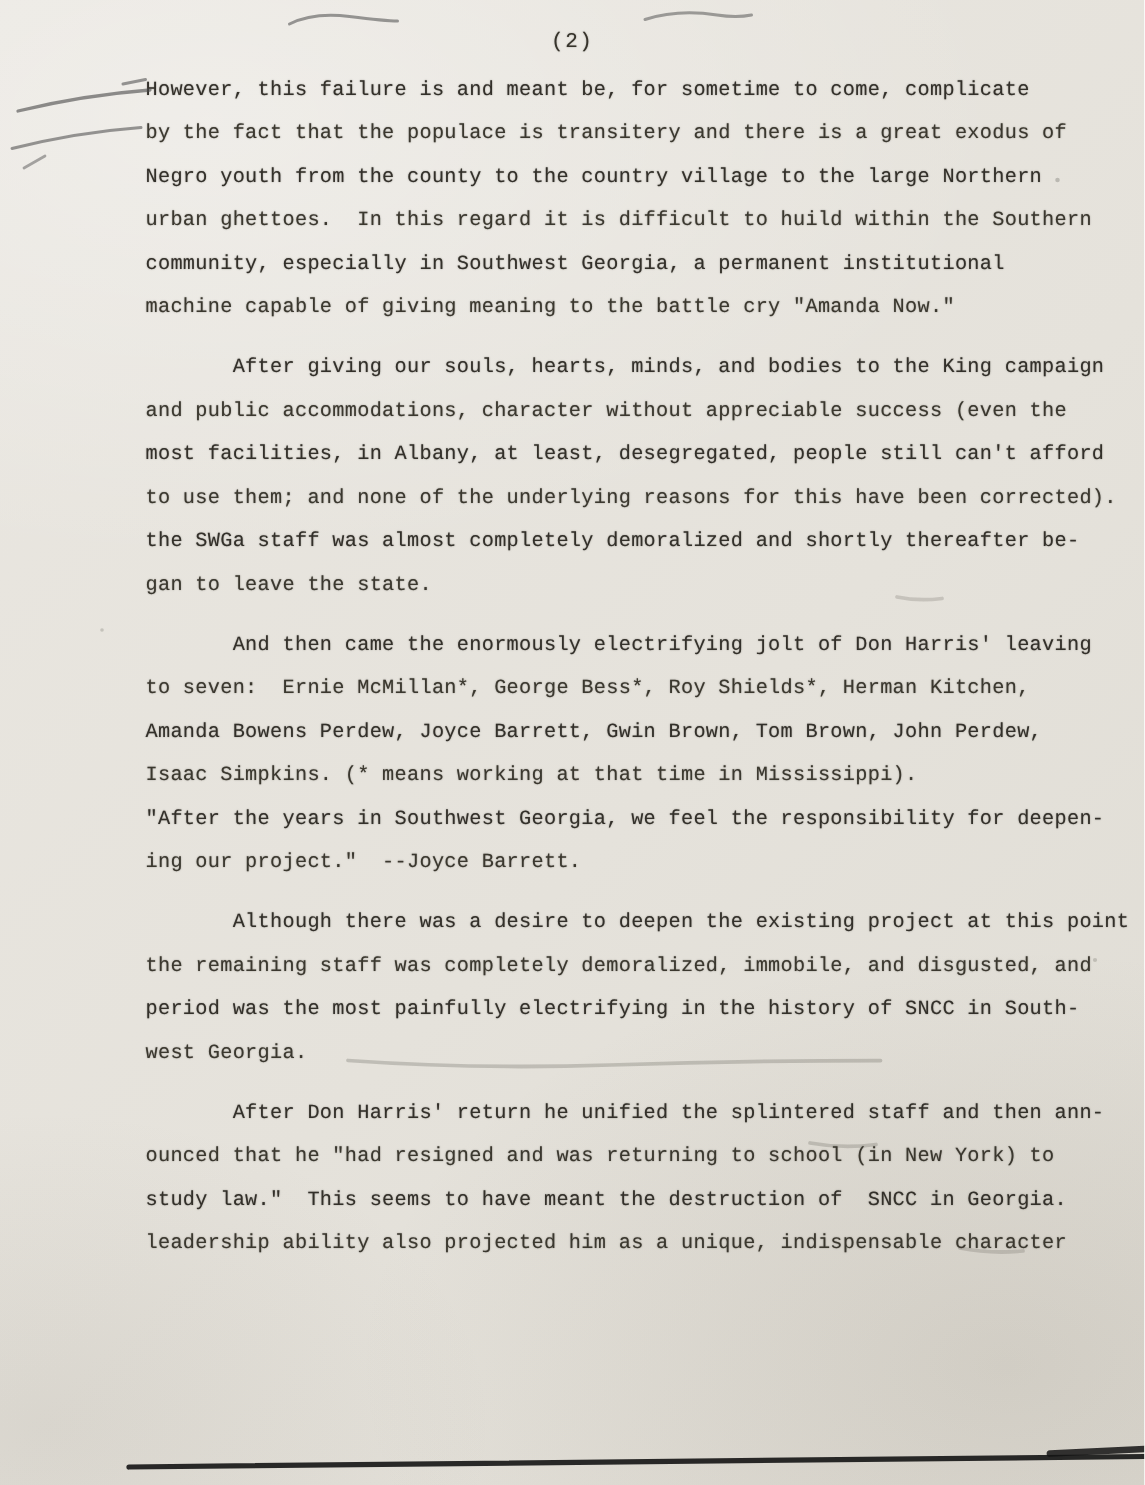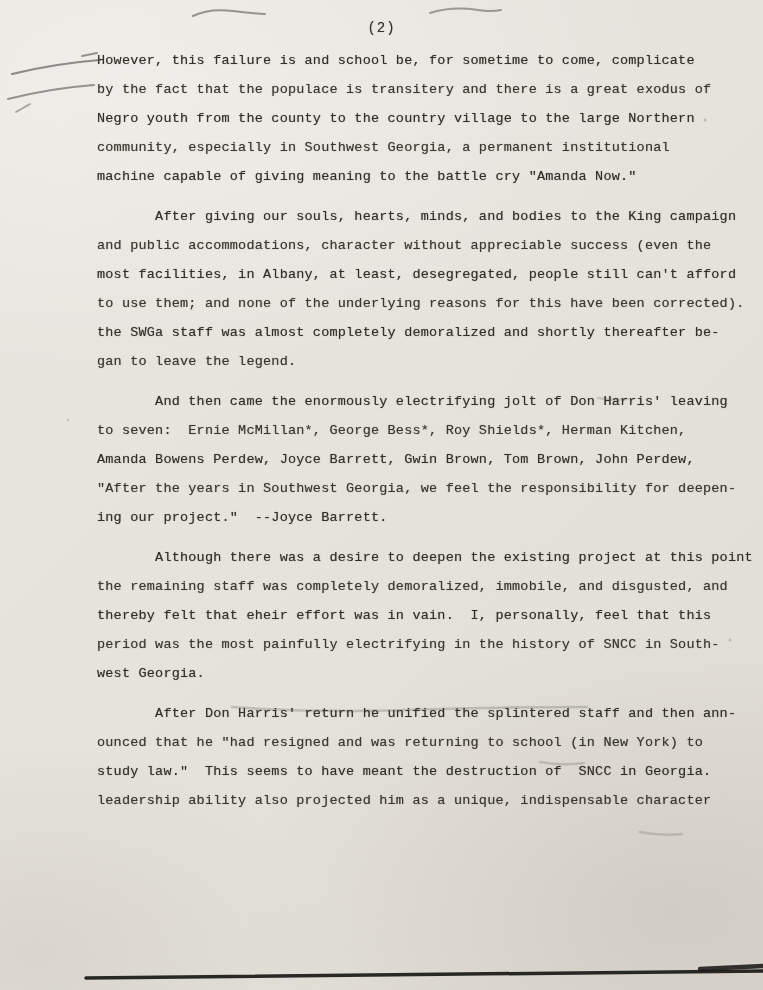--- a/index.html
+++ b/index.html
@@ -62,48 +62,49 @@
 </head>
 <body>
 
 <div class="paper">
 
   <div class="page-number">(2)</div>
 
   <div class="body-text">
 
     <div class="para">
-      <div class="line">However, this failure is and school be, for sometime to come, complicate</div>
+      <div class="line">However, this failure is and meant be, for sometime to come, complicate</div>
       <div class="line">by the fact that the populace is transitery and there is a great exodus of</div>
       <div class="line">Negro youth from the county to the country village to the large Northern</div>
+      <div class="line">urban ghettoes.  In this regard it is difficult to huild within the Southern</div>
       <div class="line">community, especially in Southwest Georgia, a permanent institutional</div>
       <div class="line">machine capable of giving meaning to the battle cry "Amanda Now."</div>
     </div>
 
     <div class="para">
       <div class="line">       After giving our souls, hearts, minds, and bodies to the King campaign</div>
       <div class="line">and public accommodations, character without appreciable success (even the</div>
       <div class="line">most facilities, in Albany, at least, desegregated, people still can't afford</div>
       <div class="line">to use them; and none of the underlying reasons for this have been corrected).</div>
       <div class="line">the SWGa staff was almost completely demoralized and shortly thereafter be-</div>
-      <div class="line">gan to leave the legend.</div>
+      <div class="line">gan to leave the state.</div>
     </div>
 
     <div class="para">
       <div class="line">       And then came the enormously electrifying jolt of Don Harris' leaving</div>
       <div class="line">to seven:  Ernie McMillan*, George Bess*, Roy Shields*, Herman Kitchen,</div>
       <div class="line">Amanda Bowens Perdew, Joyce Barrett, Gwin Brown, Tom Brown, John Perdew,</div>
+      <div class="line">Isaac Simpkins. (* means working at that time in Mississippi).</div>
       <div class="line">"After the years in Southwest Georgia, we feel the responsibility for deepen-</div>
       <div class="line">ing our project."  --Joyce Barrett.</div>
     </div>
 
     <div class="para">
       <div class="line">       Although there was a desire to deepen the existing project at this point</div>
       <div class="line">the remaining staff was completely demoralized, immobile, and disgusted, and</div>
-      <div class="line">thereby felt that eheir effort was in vain.  I, personally, feel that this</div>
       <div class="line">period was the most painfully electrifying in the history of SNCC in South-</div>
       <div class="line">west Georgia.</div>
     </div>
 
     <div class="para">
       <div class="line">       After Don Harris' return he unified the splintered staff and then ann-</div>
       <div class="line">ounced that he "had resigned and was returning to school (in New York) to</div>
       <div class="line">study law."  This seems to have meant the destruction of  SNCC in Georgia.</div>
       <div class="line">leadership ability also projected him as a unique, indispensable character</div>
     </div>

